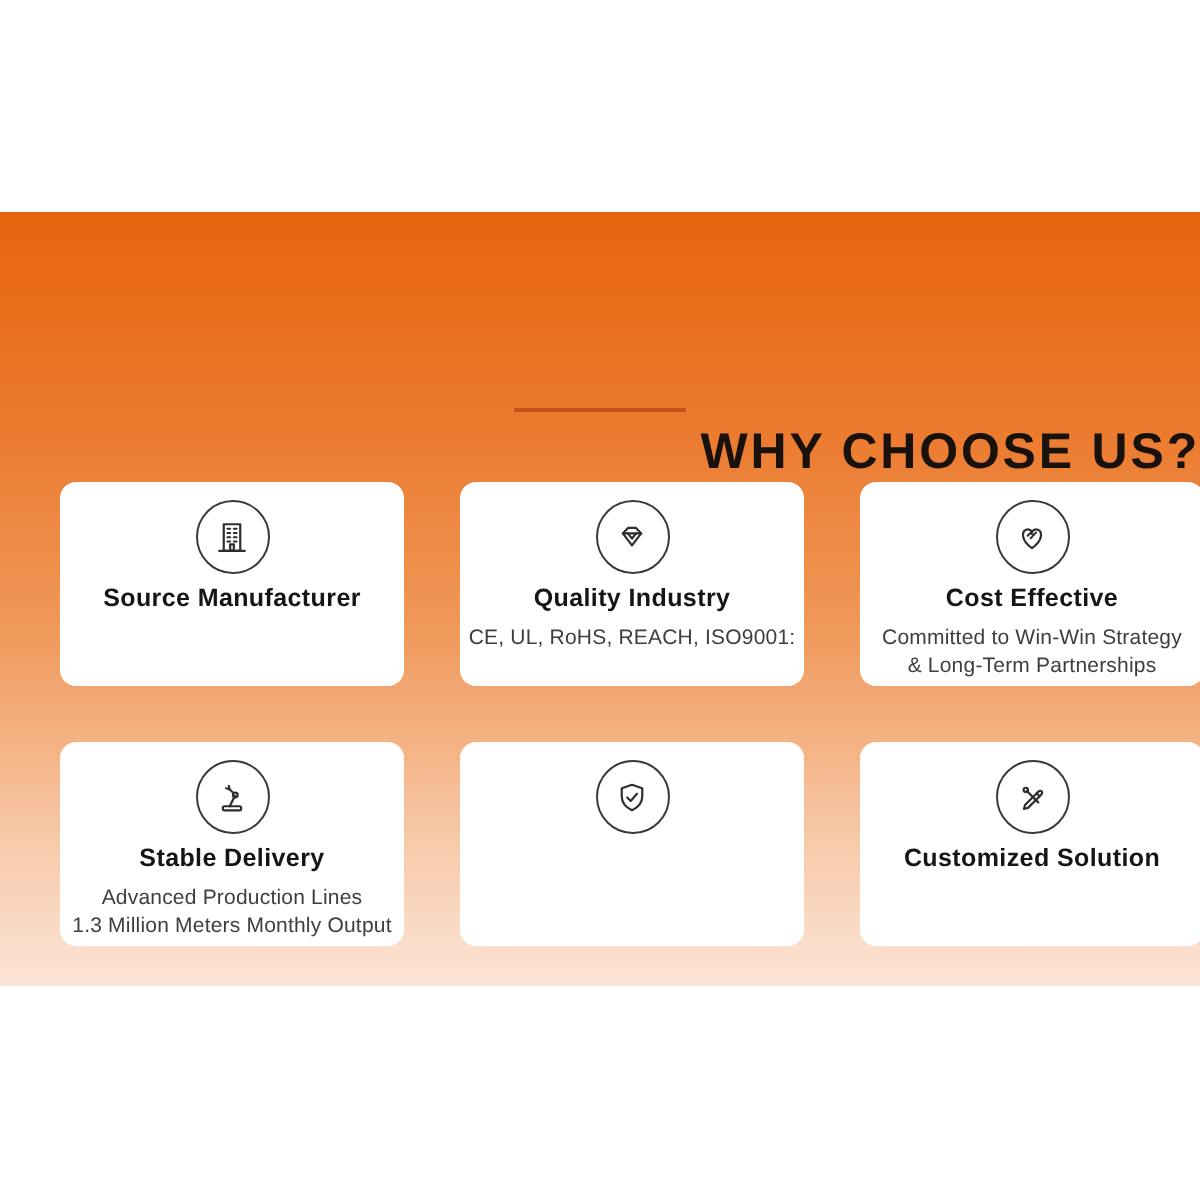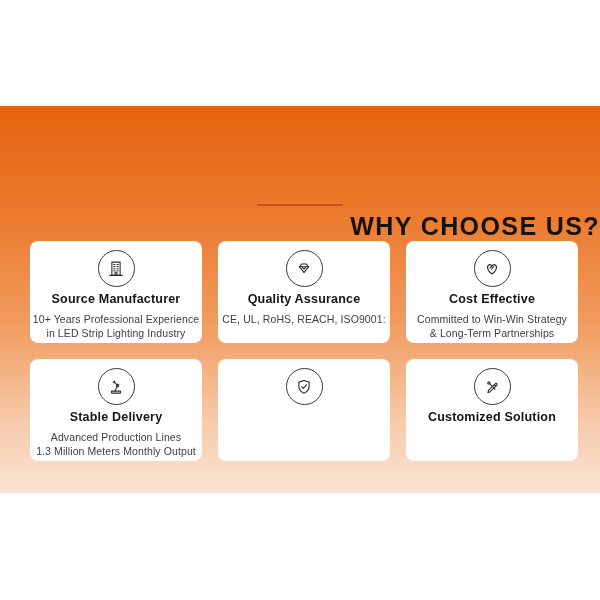--- a/index.html
+++ b/index.html
@@ -14,21 +14,21 @@
   .hero-title{
     position:absolute;top:60px;left:0;width:100%;text-align:right;
     font-size:25px;font-weight:bold;letter-spacing:1.4px;color:#18110c;margin-top:46px;
   }
   .title-underline{
     position:absolute;top:98px;left:50%;transform:translateX(-50%);
     width:86px;height:2px;background:#c2541b;
   }
   .grid{
     position:absolute;top:135px;left:30px;width:540px;
-    display:grid;grid-template-columns:repeat(3,172px);grid-auto-rows:102px;gap:16px;
+    display:grid;grid-template-columns:repeat(3,172px);grid-auto-rows:102px;gap:28px;
   }
   .card{
     background:#ffffff;border-radius:8px;
     display:flex;flex-direction:column;align-items:center;text-align:center;
     padding-top:9px;box-sizing:border-box;
   }
   .icon-circle{
     width:35px;height:35px;border:1.2px solid #3a3a3a;border-radius:50%;
     display:flex;align-items:center;justify-content:center;margin-bottom:5px;flex:0 0 auto;
   }
@@ -63,35 +63,31 @@
               <line x1="9.5" y1="9.3" x2="11" y2="9.3"></line>
                 <line x1="13" y1="9.3" x2="14.5" y2="9.3"></line>
               <line x1="9.5" y1="11.6" x2="11" y2="11.6"></line>
                 <line x1="13" y1="11.6" x2="14.5" y2="11.6"></line>
               <line x1="9.5" y1="13.9" x2="11" y2="13.9"></line>
                 <line x1="13" y1="13.9" x2="14.5" y2="13.9"></line>
             </g>
           </svg>
         </div>
         <div class="card-title">Source Manufacturer</div>
-        <div class="card-desc">
-          <div>10+ Years Professional Experience</div>
-          <div>in LED Strip Lighting Industry</div>
-        </div>
       </div>
 
       <div class="card">
         <div class="icon-circle">
           <svg width="22" height="22" viewBox="0 0 24 24" fill="none" stroke="#2e2e2e" stroke-width="1.2" stroke-linecap="round" stroke-linejoin="round">
             <path d="M7 9.5 L9.8 6.5 H14.2 L17 9.5 L12 16 Z"></path>
             <path d="M7 9.5 H17"></path>
             <path d="M9.7 9.5 L12 12.3 L14.3 9.5"></path>
           </svg>
         </div>
-        <div class="card-title">Quality Assurance</div>
+        <div class="card-title">Quality Industry</div>
         <div class="card-desc">
           <div>CE, UL, RoHS, REACH, ISO9001:</div>
         </div>
       </div>
 
       <div class="card">
         <div class="icon-circle">
           <svg width="22" height="22" viewBox="0 0 24 24" fill="none" stroke="#2e2e2e" stroke-width="1.2" stroke-linecap="round" stroke-linejoin="round">
             <path d="M12 17.5 C6.2 13.5 6.1 8.6 8.8 7.5 c1.6-.65 2.7.4 3.2 1.2 .5-.8 1.6-1.85 3.2-1.2 2.7 1.1 2.6 6-3.2 10Z"></path>
             <path d="M9.6 10.8 l1.7-1.7 1.4 1.4 1.5-1.5" stroke-width="1.1"></path>

